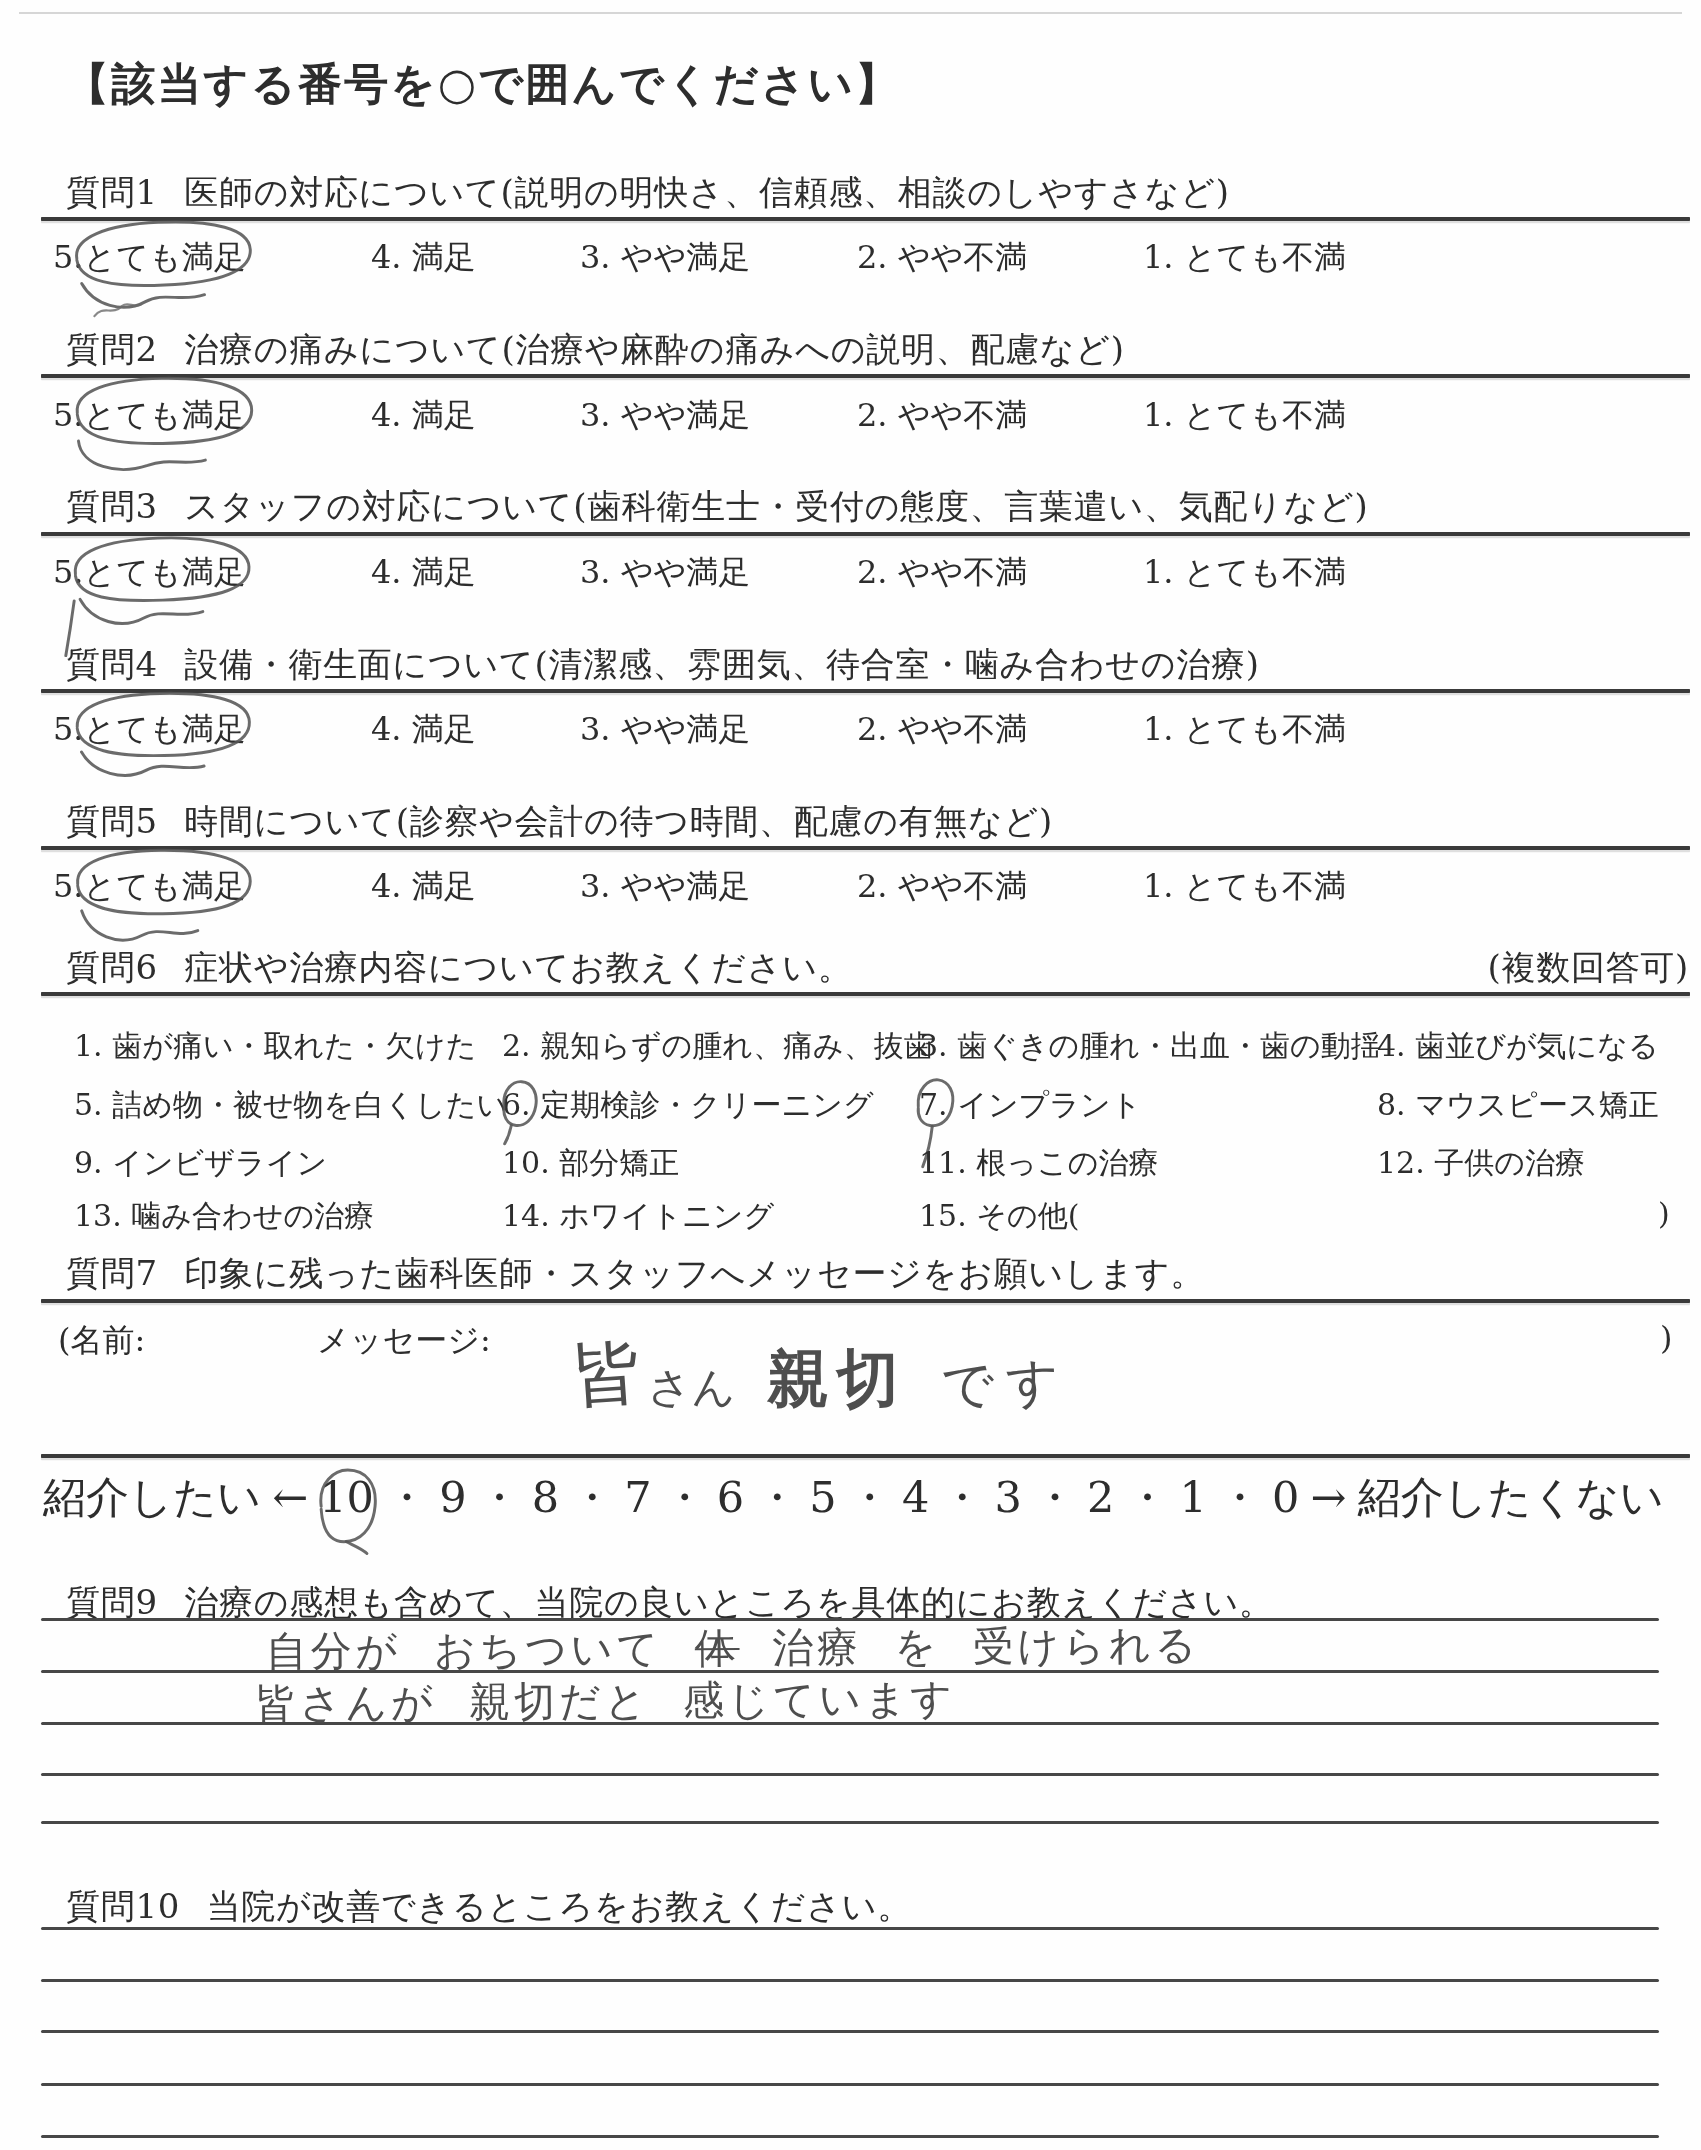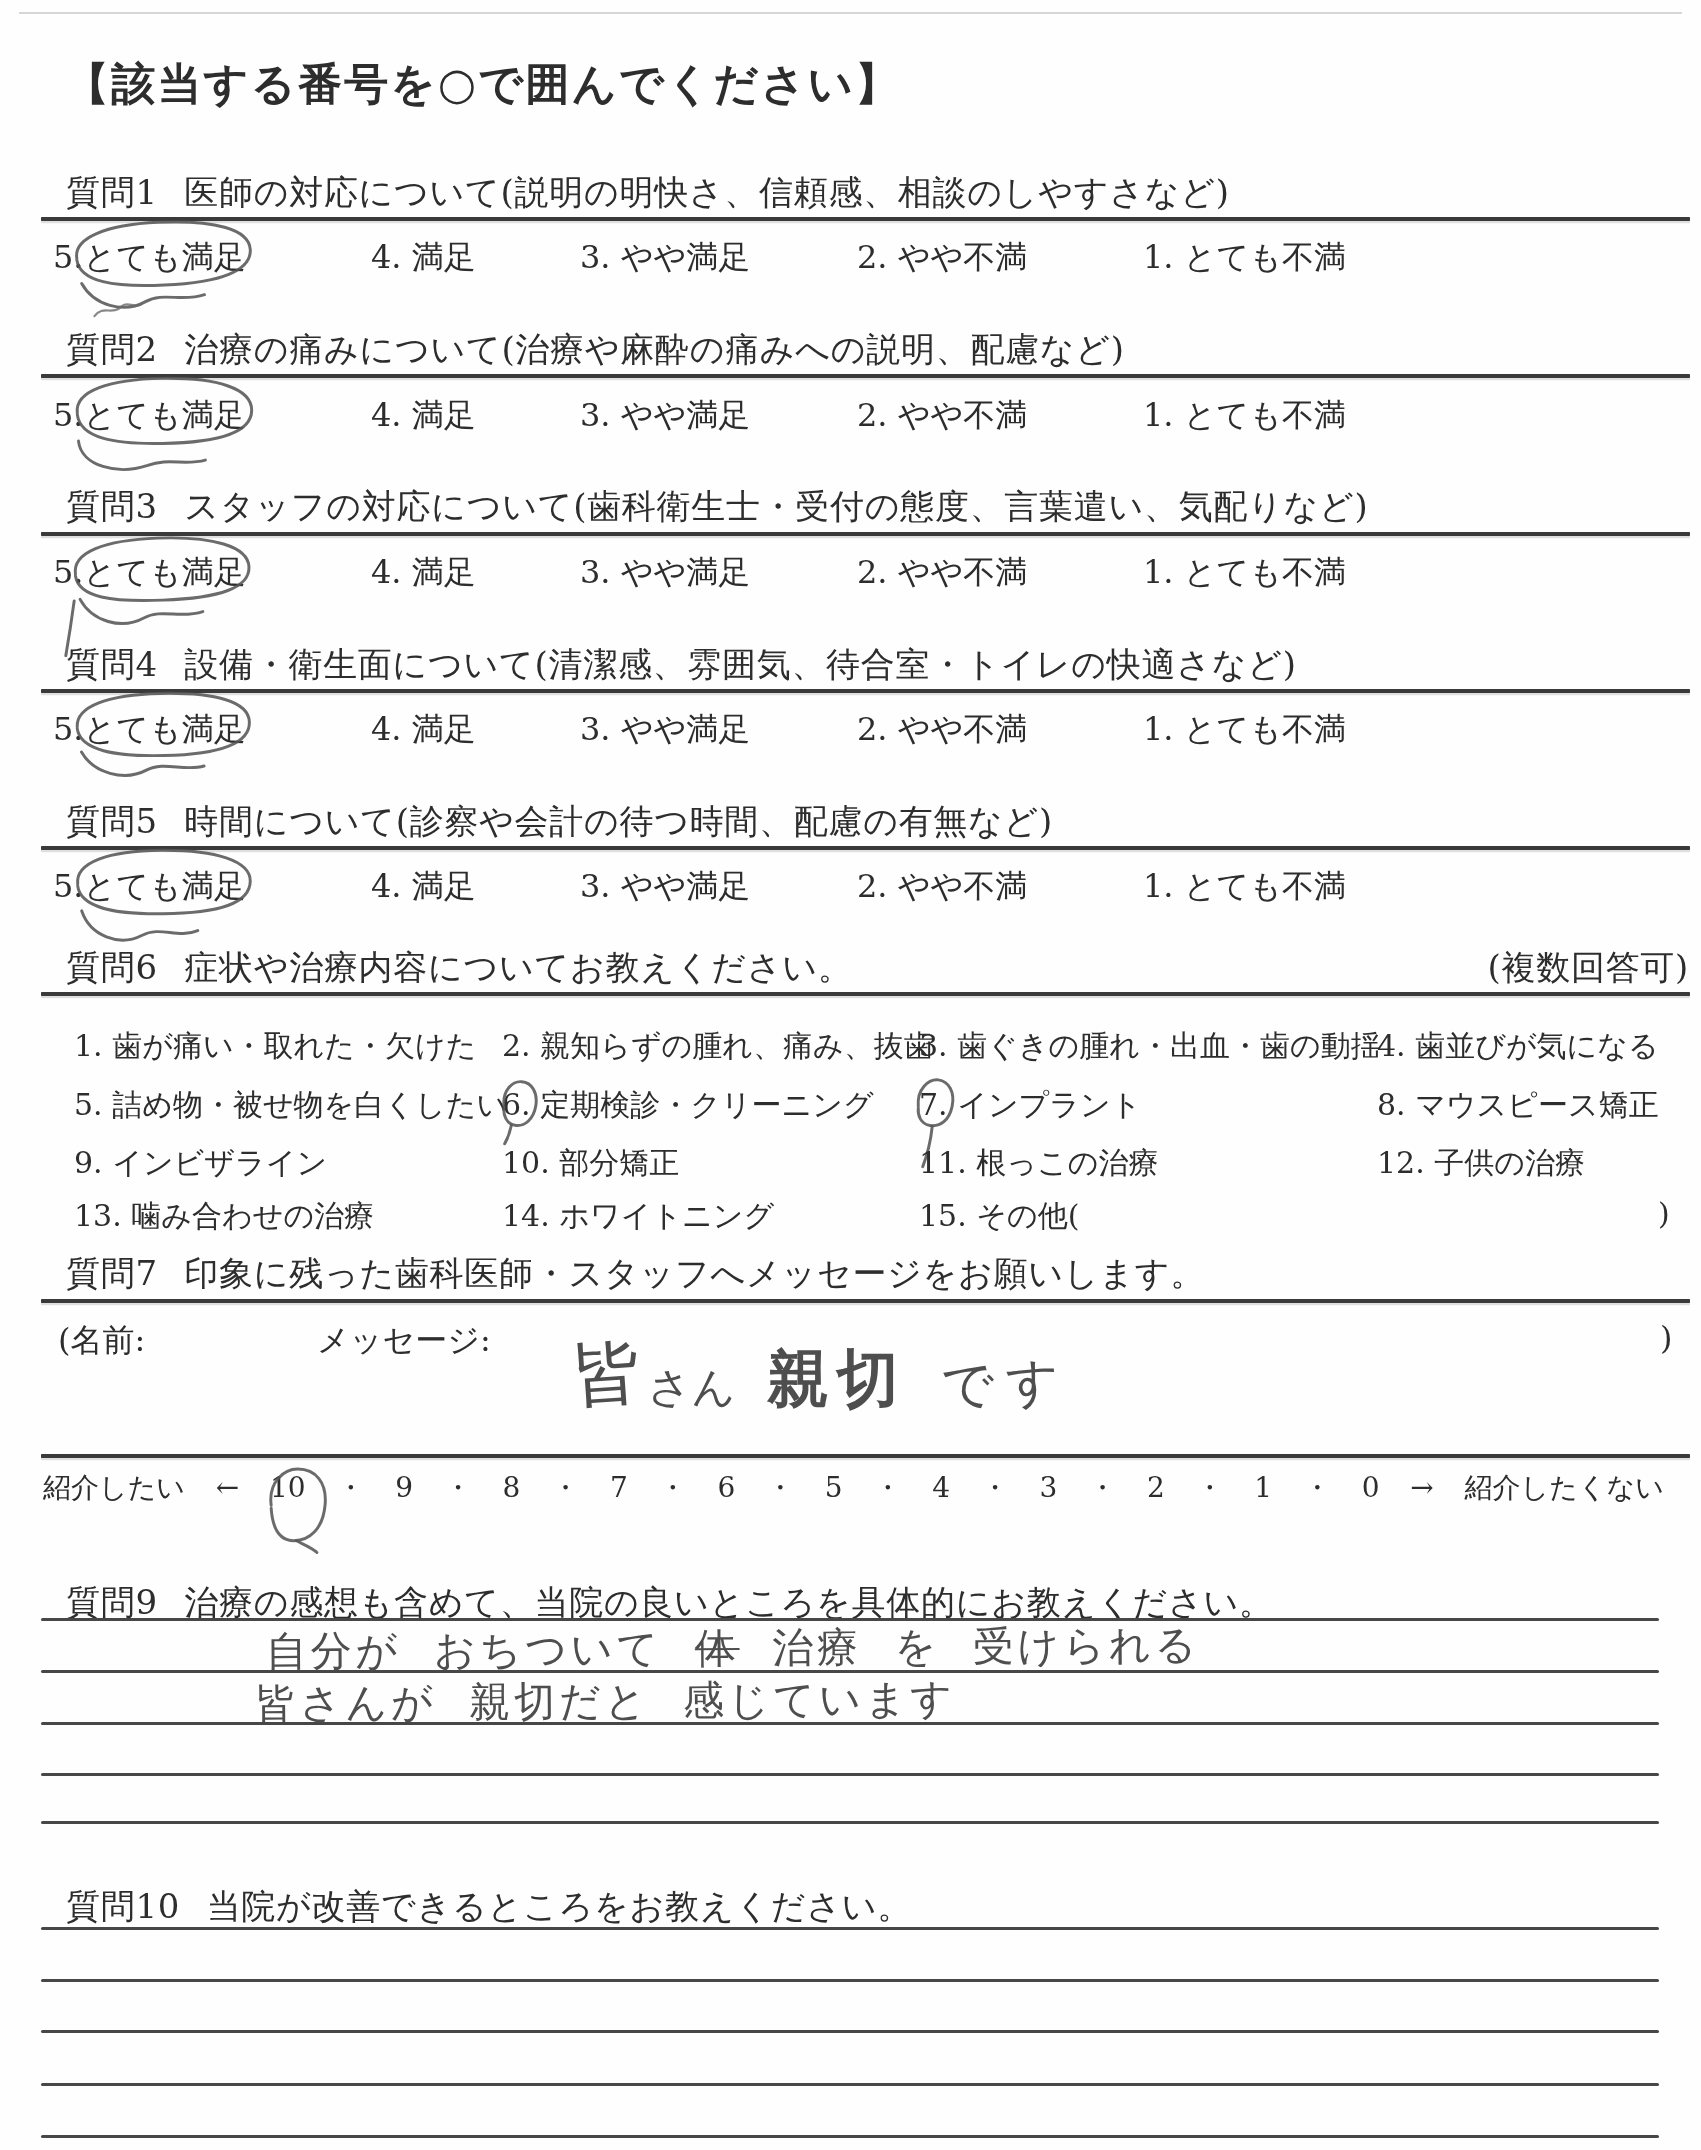--- a/index.html
+++ b/index.html
@@ -22,21 +22,21 @@
   .circled{position:relative;display:inline-block;}
   .hand{position:absolute;font-family:"DejaVu Sans","Liberation Sans",sans-serif;color:#4e4e4e;white-space:nowrap;}
   .q7-hw{top:1327px;left:572px;display:flex;align-items:flex-start;}
   .hw-kai{font-size:71px;display:inline-block;transform:rotate(-4deg);}
   .hw-san{font-size:43px;margin:32px 0 0 4.4px;}
   .hw-shinsetsu{font-size:62px;margin:10.3px 0 0 32px;letter-spacing:7.4px;font-weight:bold;}
   .hw-desu{font-size:52px;margin:22px 0 0 35px;display:inline-block;transform:rotate(-2deg);letter-spacing:11.8px;}
   .q9-hw{font-size:41px;letter-spacing:3.7px;word-spacing:16px;transform:rotate(-0.4deg);}
   .struck{text-decoration:line-through;text-decoration-thickness:2.2px;}
   .q8-row{position:absolute;top:1469px;left:43px;width:1621px;display:flex;justify-content:space-between;
-          align-items:baseline;font-size:28px;}
+          align-items:baseline;font-size:43px;}
   .q8-ten{position:relative;display:inline-block;}
 </style>
 </head>
 <body>
 
 <div class="page">
 
   <div class="top-line"></div>
 
   <h1 class="title">【該当する番号を○で囲んでください】</h1>
@@ -81,21 +81,21 @@
   <span class="opt" style="top:551px;left:580px">3. やや満足</span>
   <span class="opt" style="top:551px;left:857px">2. やや不満</span>
   <span class="opt" style="top:551px;left:1143px">1. とても不満</span>
   <svg class="hand-circle" style="top:529px;left:52px;transform:rotate(-0.5deg)" width="229" height="137" viewBox="0 0 310 185">
     <path class="hand-stroke" d="M 32,60 C 28,30 72,14 144,12 C 218,10 266,24 267,52 C 268,80 228,94 150,96 C 82,98 36,92 32,62"></path>
     <path class="hand-stroke" d="M 38,94 C 54,124 94,136 124,120 C 148,107 174,122 204,112"></path>
     <path class="hand-stroke" d="M 30,96 C 26,124 22,148 18,170"></path>
   </svg>
 
   <div class="q-head" style="top:642px">
-    <span class="q-label">質問4</span><span>設備・衛生面について(清潔感、雰囲気、待合室・トイレの快適さなど)</span>
+    <span class="q-label">質問4</span><span>設備・衛生面について(清潔感、雰囲気、待合室・噛み合わせの治療)</span>
   </div>
   <div class="rule" style="top:689px"></div>
   <span class="opt" style="top:708px;left:53px">5.とても満足</span>
   <span class="opt" style="top:708px;left:371px">4. 満足</span>
   <span class="opt" style="top:708px;left:580px">3. やや満足</span>
   <span class="opt" style="top:708px;left:857px">2. やや不満</span>
   <span class="opt" style="top:708px;left:1143px">1. とても不満</span>
   <svg class="hand-circle" style="top:686px;left:52px;transform:rotate(0.3deg)" width="229" height="122" viewBox="0 0 310 165">
     <path class="hand-stroke" d="M 34,56 C 32,28 76,12 146,10 C 220,8 266,20 267,48 C 268,76 230,92 152,94 C 86,96 38,88 34,58"></path>
     <path class="hand-stroke" d="M 40,90 C 56,118 98,130 128,114 C 152,101 178,116 206,108"></path>

